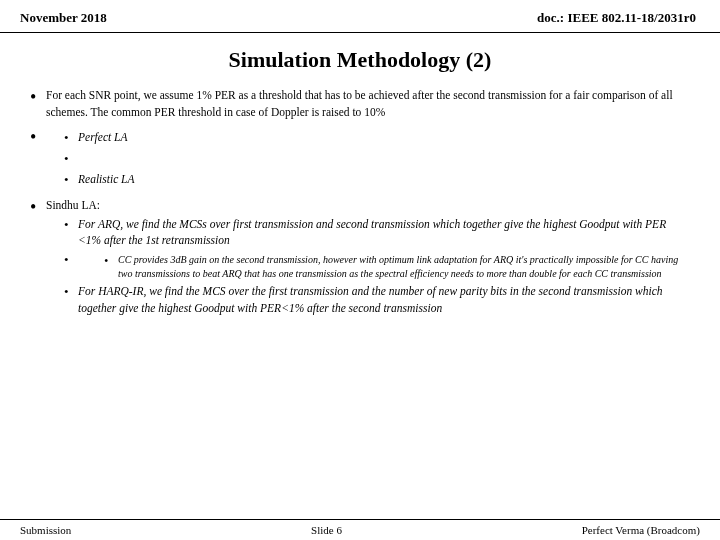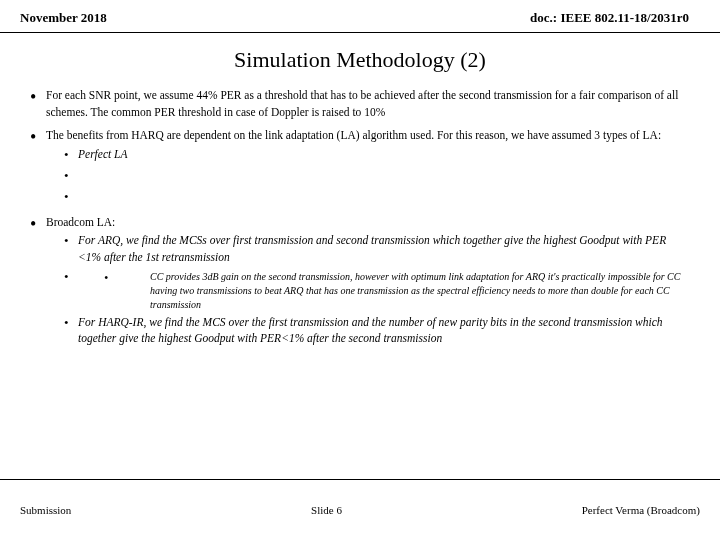--- a/index.html
+++ b/index.html
@@ -10,35 +10,35 @@
       font-family: 'Times New Roman', Times, serif;
       font-size: 12px;
       color: #000;
       overflow: hidden;
       position: relative;
     }
     .header {
       display: flex;
       justify-content: space-between;
       align-items: center;
-      padding: 10px 31px 6px 20px;
+      padding: 10px 24px 6px 20px;
       border-bottom: 1px solid #000;
     }
     .header-left {
       font-size: 13px;
       font-weight: bold;
     }
     .header-right {
       font-size: 13px;
       font-weight: bold;
     }
     .title {
       text-align: center;
       font-size: 22px;
-      font-weight: normal;
+      font-weight: bold;
       margin: 14px 20px 10px 20px;
     }
     .content {
       padding: 4px 30px 4px 30px;
       font-size: 11.5px;
       line-height: 1.45;
     }
     .bullet-main {
       display: flex;
       margin-bottom: 7px;
@@ -81,68 +81,67 @@
       font-size: 10px;
       line-height: 1.4;
     }
     .footer {
       position: absolute;
       bottom: 0;
       left: 0;
       right: 0;
       display: flex;
       justify-content: space-between;
-      padding: 24px 20px;
+      padding: 4px 20px;
       border-top: 1px solid #000;
       font-size: 11px;
     }
     .small-text {
       font-size: 10px;
       line-height: 1.4;
-      margin-left: 32px;
     }
   </style>
 </head>
 <body>
 
 <div class="header">
   <span class="header-left">November 2018</span>
   <span class="header-right">doc.: IEEE 802.11-18/2031r0</span>
 </div>
 
 <div class="title">Simulation Methodology (2)</div>
 
 <div class="content">
 
   <div class="bullet-main">
     <span class="bullet-sym">•</span>
-    <span class="bullet-text">For each SNR point, we assume 44% PER as a threshold that has to be achieved after the second transmission for a fair comparison of all schemes. The common PER threshold in case of Doppler is raised to 10%</span>
+    <span class="bullet-text">For each SNR point, we assume 1% PER as a threshold that has to be achieved after the second transmission for a fair comparison of all schemes. The common PER threshold in case of Doppler is raised to 10%</span>
   </div>
 
   <div class="bullet-main">
     <span class="bullet-sym">•</span>
     <div class="bullet-text">
-      <span>The benefits from HARQ are dependent on the link adaptation (LA) algorithm used. For this reason, we have assumed 3 types of LA:</span>
       <div class="sub-bullet">
         <span class="sub-sym">•</span>
         <span class="sub-text">Perfect LA</span>
       </div>
       <div class="sub-bullet">
         <span class="sub-sym">•</span>
       </div>
       <div class="sub-bullet">
         <span class="sub-sym">•</span>
+        <span class="sub-text">Realistic LA</span>
       </div>
     </div>
   </div>
 
   <div class="bullet-main">
     <span class="bullet-sym">•</span>
     <div class="bullet-text">
-      <span>Broadcom LA:</span>
+      <span>Sindhu LA:</span>
       
       <div class="sub-bullet">
         <span class="sub-sym">•</span>
         <span class="sub-text">For ARQ, we find the MCSs over first transmission and second transmission which together give the highest Goodput with PER &lt;1% after the 1st retransmission</span>
       </div>
       
       <div class="sub-bullet">
         <span class="sub-sym">•</span>
         <div class="sub-text">
           <div class="sub-sub-bullet">

